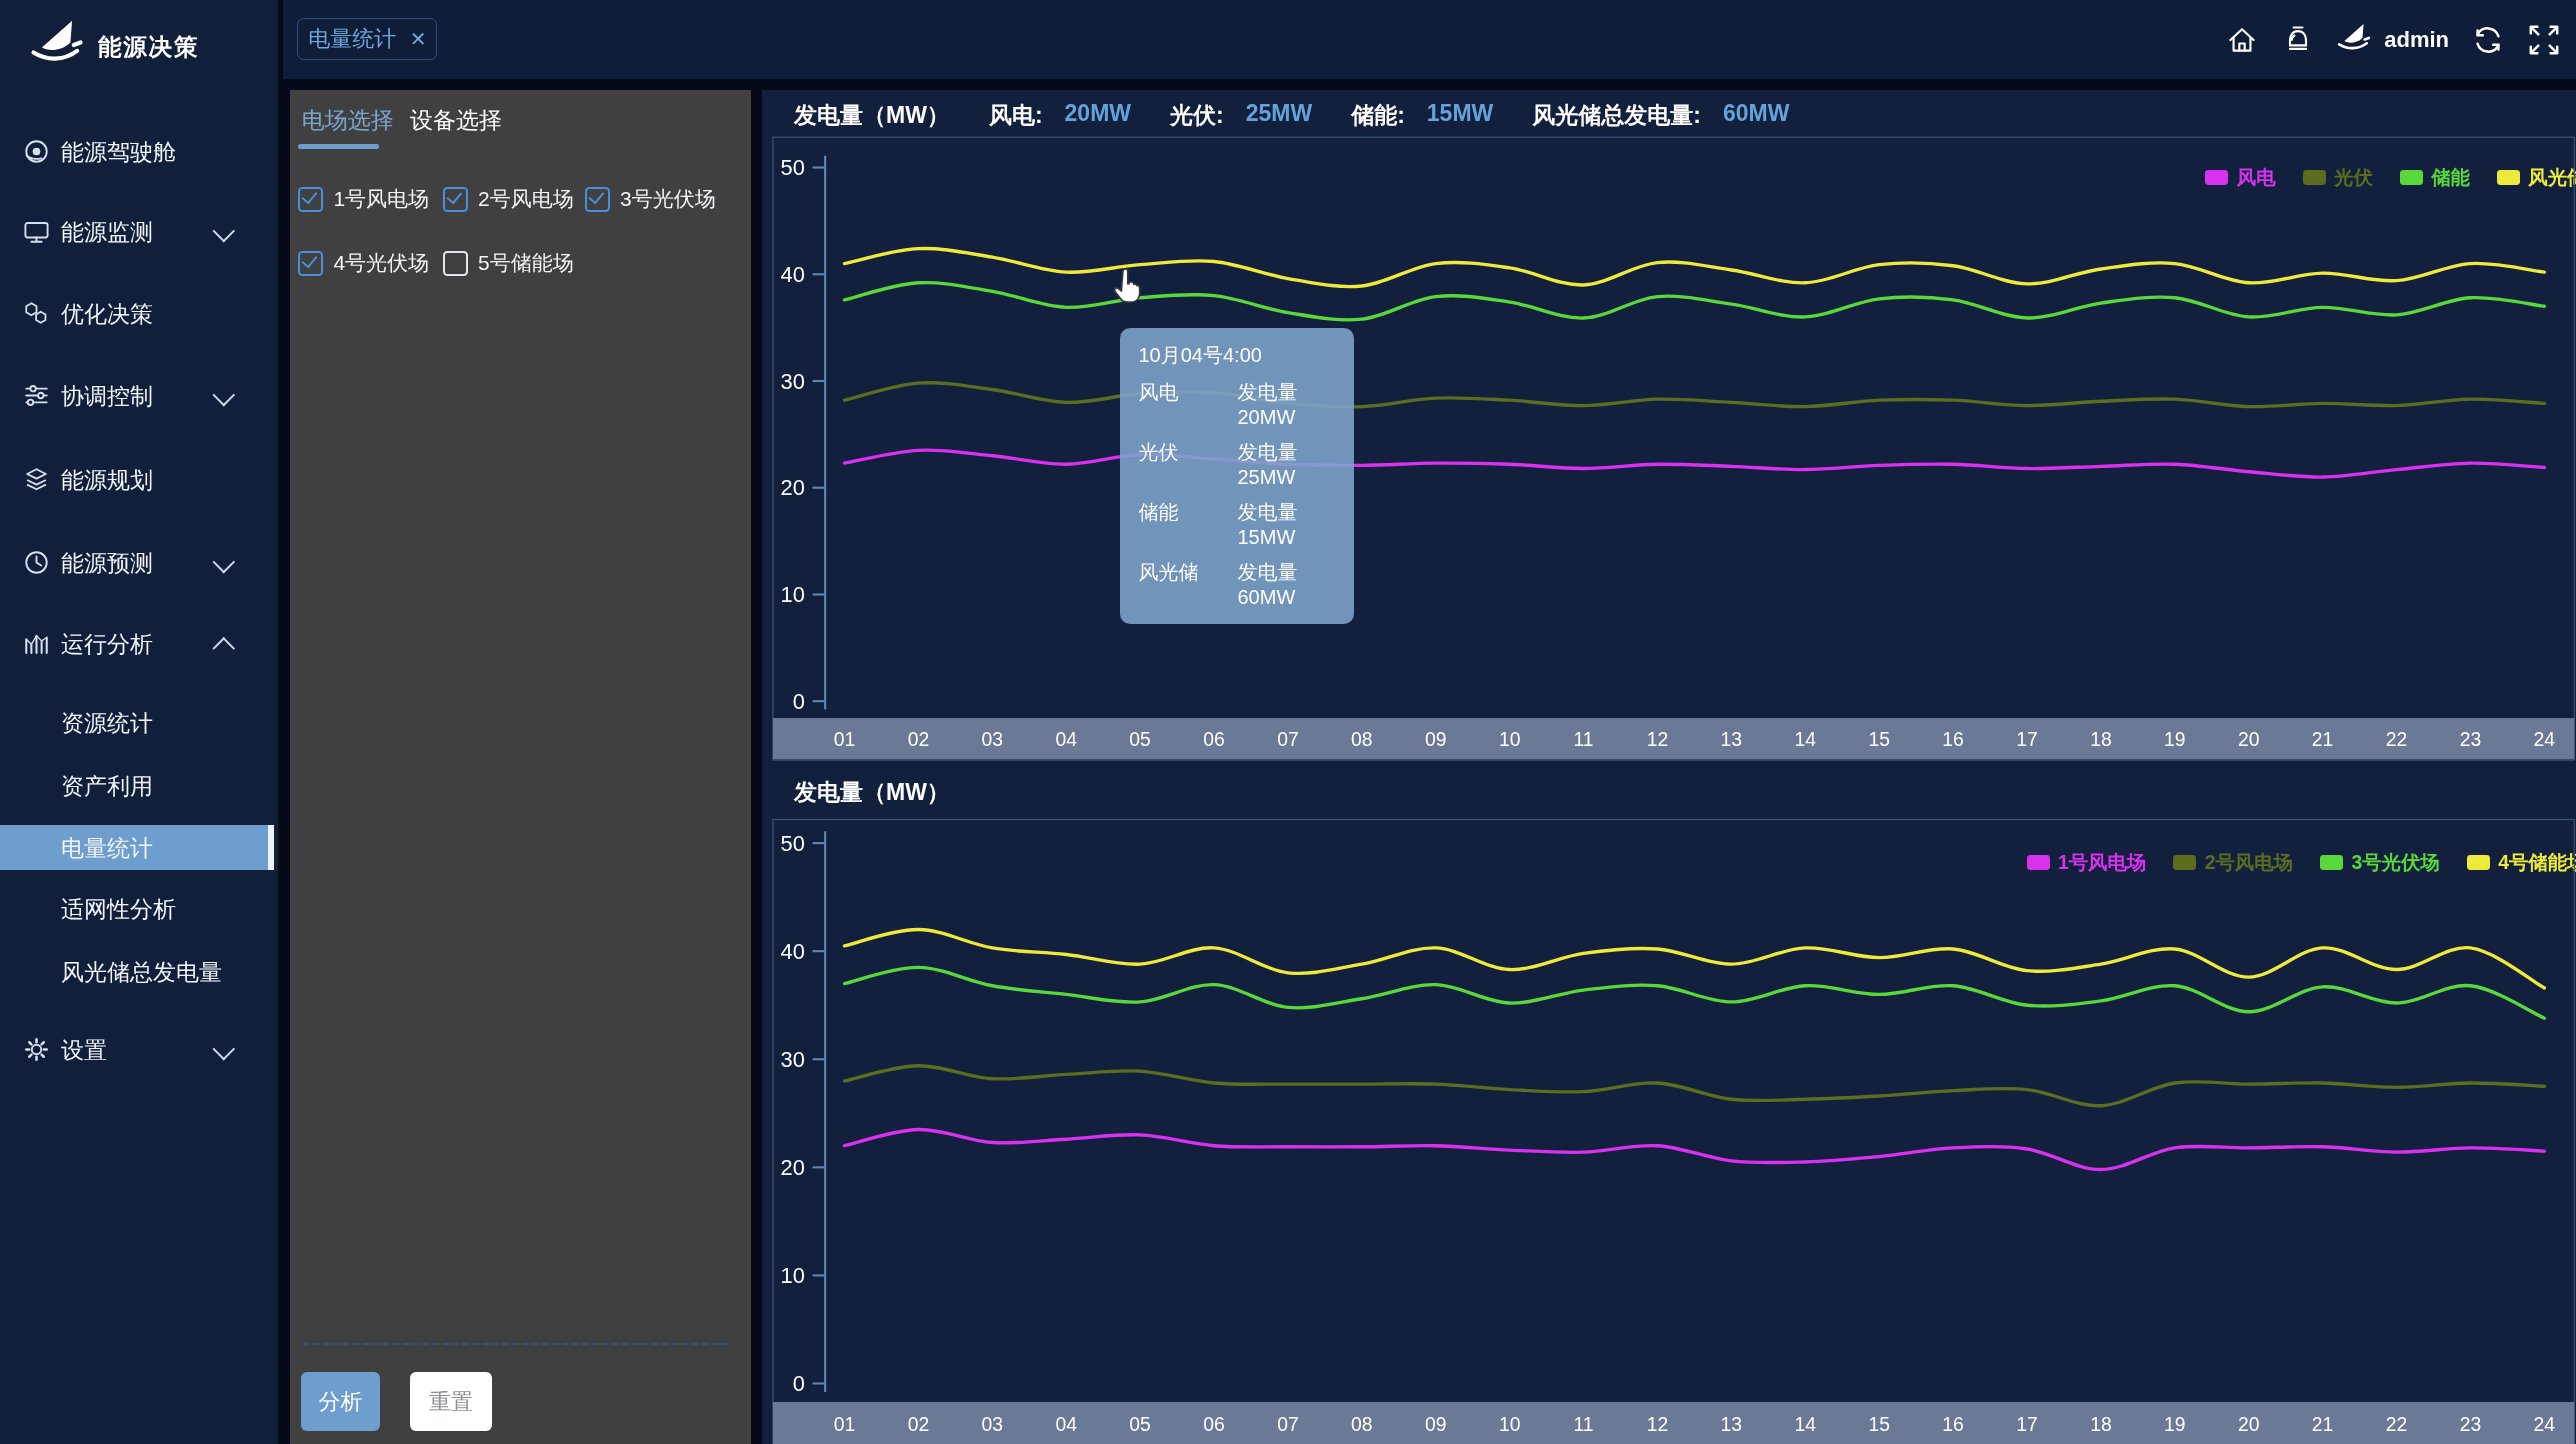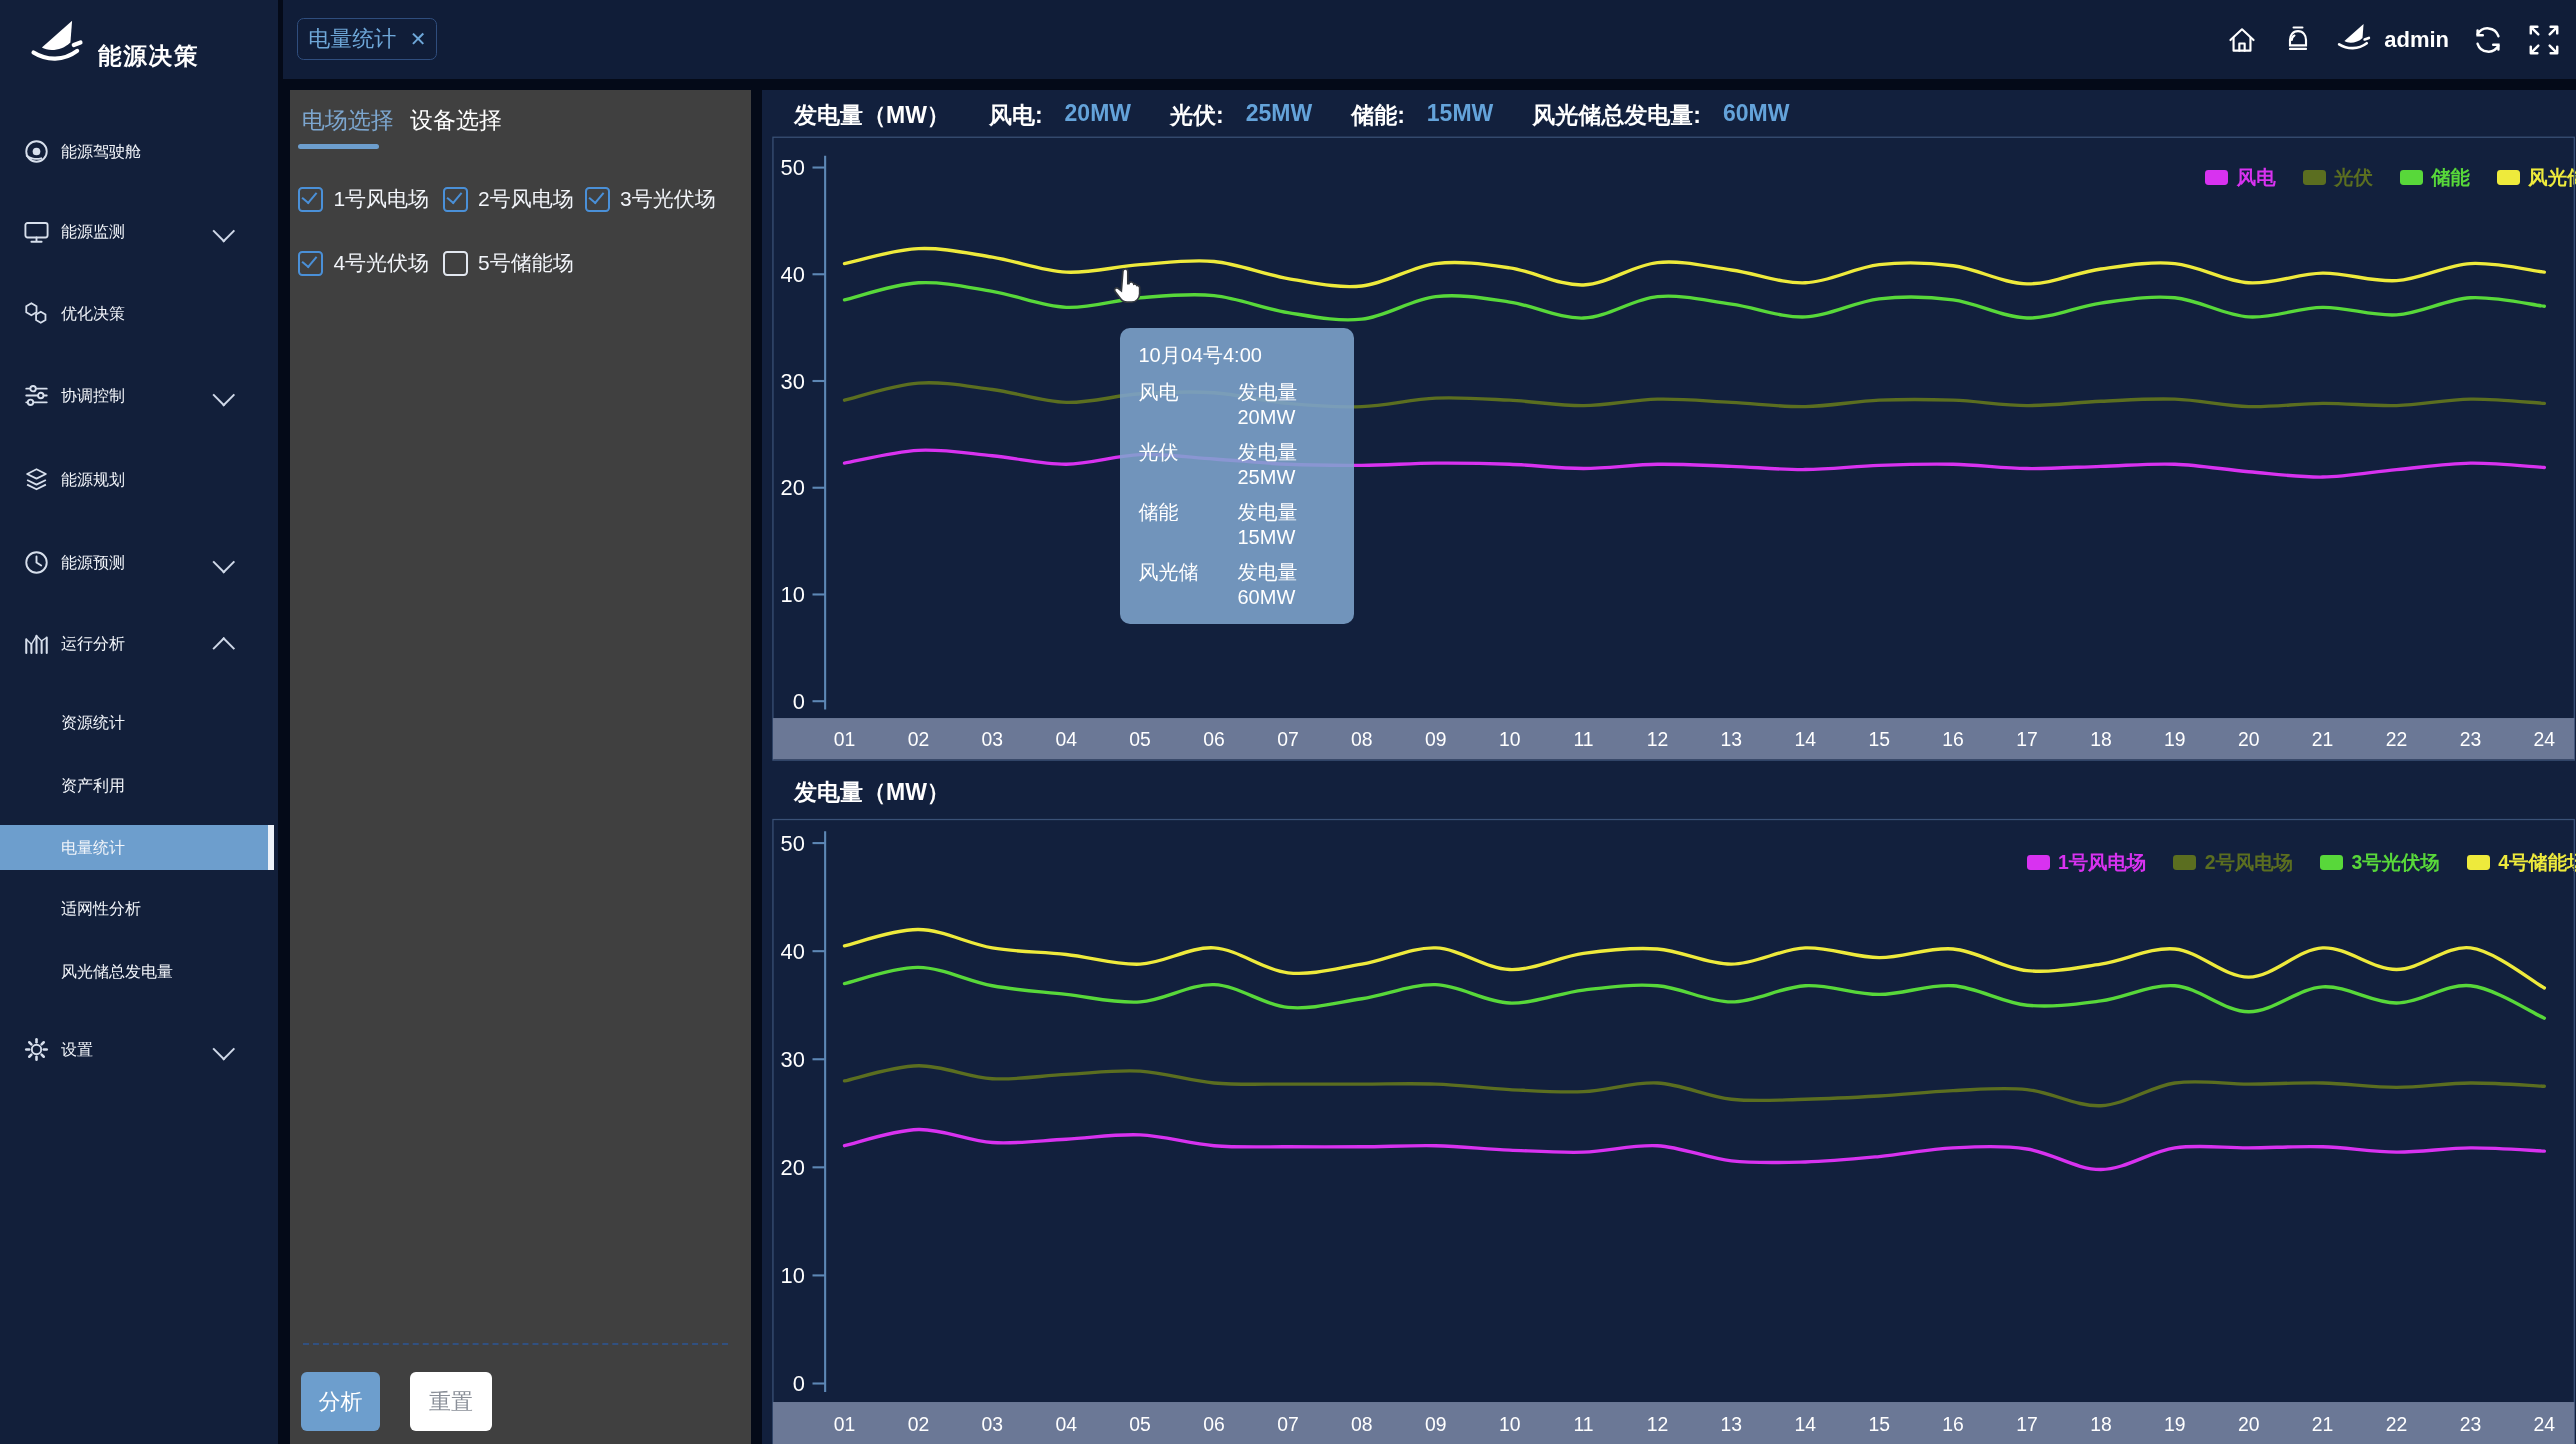--- a/index.html
+++ b/index.html
@@ -3,25 +3,25 @@
 <meta charset="utf-8">
 <style>
   html,body{margin:0;padding:0;background:#040a18;}
   #app{position:relative;width:2576px;height:1445px;background:#040a18;overflow:hidden;
        font-family:"Liberation Sans","DejaVu Sans",sans-serif;color:#fff;}
 
   
   .sidebar{position:absolute;left:0;top:0;width:278px;height:1445px;background:#121f3a;}
   .brand{position:absolute;left:0;top:0;width:278px;height:101px;}
   .brand svg{position:absolute;left:30px;top:18.5px;}
-  .brand-label{position:absolute;left:98px;top:40px;font-size:23.6px;font-weight:bold;letter-spacing:1.7px;}
+  .brand-label{position:absolute;left:98px;top:31px;font-size:23.6px;font-weight:bold;letter-spacing:1.7px;}
   .nav-item{position:absolute;left:0;width:278px;height:45px;cursor:pointer;}
   .nav-item .nav-icon{position:absolute;left:22px;top:8.4px;width:29px;height:29px;}
   .nav-item .nav-label{position:absolute;left:61px;top:50%;transform:translateY(-50%);
-        font-size:16px;color:#f2f5fa;white-space:nowrap;}
+        font-size:23px;color:#f2f5fa;white-space:nowrap;}
   .nav-item.active{background:linear-gradient(to right,#6d9ecd 0 268px,#edf1f8 268px 274px,transparent 274px);}
   .chev{position:absolute;left:216px;width:13.5px;height:13.5px;border-right:2.5px solid #cfd8e8;
         border-bottom:2.5px solid #cfd8e8;}
   .chev.down{top:14.3px;transform:rotate(45deg);}
   .chev.up{top:20px;transform:rotate(-135deg);}
 
   
   .topbar{position:absolute;left:283px;top:0;width:2293px;height:79px;background:#101d38;}
   .tab-chip{position:absolute;left:14.3px;top:17.7px;width:140px;height:42px;border:1.7px solid #2f4d7d;
         border-radius:6.7px;color:#6ea7d8;font-size:22px;display:flex;align-items:center;

